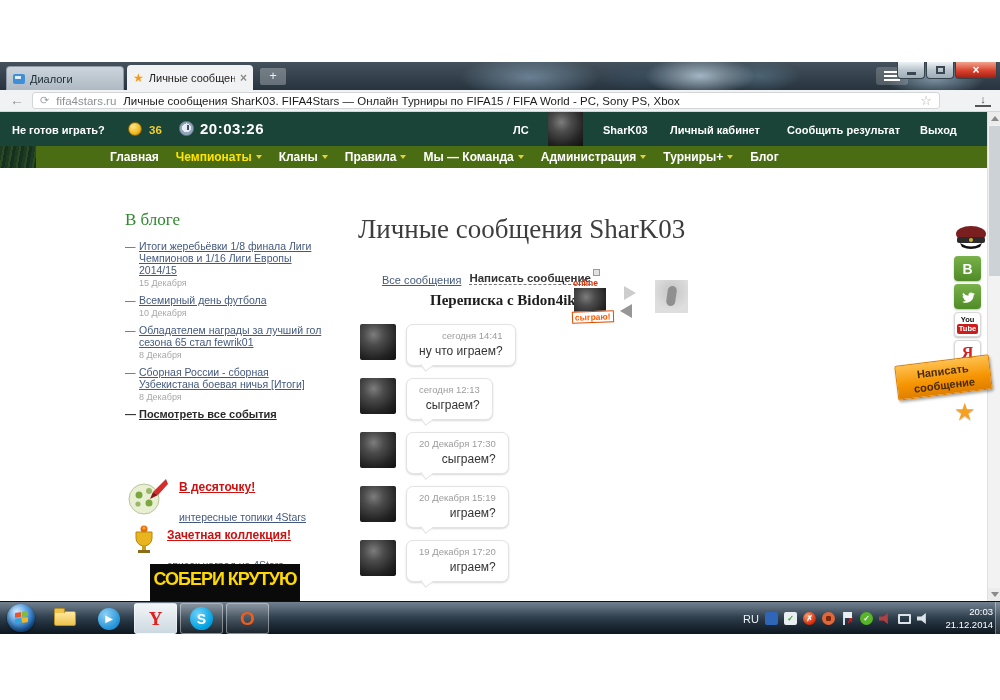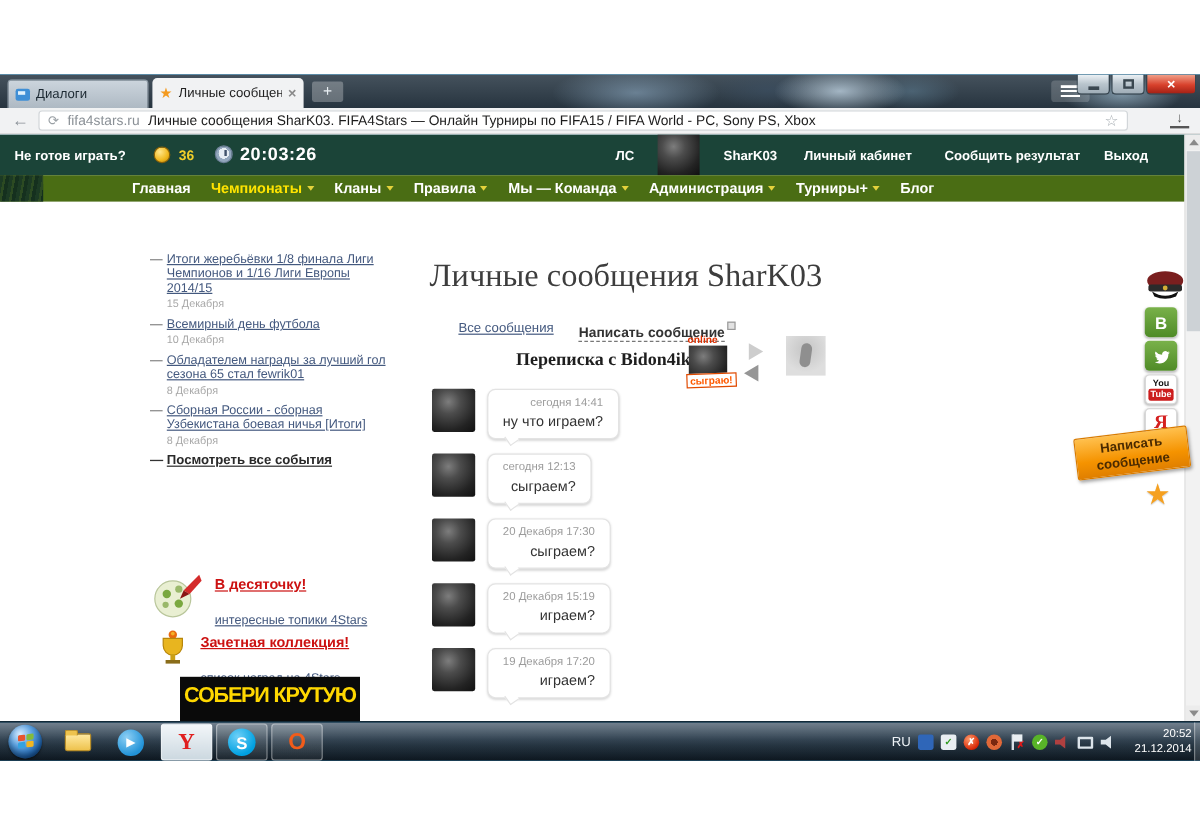--- a/index.html
+++ b/index.html
@@ -80,21 +80,21 @@
   .promo2 { left:131px; top:412px; }
   .promo-txt { margin-left:10px; margin-top:4px; }
   .promo-title { color:#cc1111; font-weight:bold; font-size:12px; text-decoration:underline; display:block; }
   .promo-sub { color:#44597f; font-size:10.5px; text-decoration:underline; display:block; margin-top:17px; }
 
   .blackbanner { position:absolute; left:150px; top:452px; width:150px; height:37px; background:#0a0a0a; display:flex; align-items:flex-start; justify-content:center; }
   .blackbanner span { color:#ffd800; font-weight:900; font-size:18px; letter-spacing:-1px; margin-top:5px; white-space:nowrap; }
 
   
   .h1 { position:absolute; left:358px; top:102px; font-family:"Liberation Serif",serif; font-size:27px; color:#3d3d3d; }
-  .links-row { position:absolute; left:358px; top:156px; display:flex; gap:21px; align-items:flex-start;padding-left:24px; }
+  .links-row { position:absolute; left:358px; top:156px; display:flex; gap:8px; align-items:flex-end;padding-left:24px; }
   .all-msgs { color:#44597f; font-size:11px; text-decoration:underline; }
   .write-msg { color:#333; font-size:11.5px; font-weight:bold; border-bottom:1px dashed #777; }
   .compose-ic { display:inline-block; width:7px; height:7px; border:1px solid #9a9a9a; background:#e2e2e2; margin-left:2px; vertical-align:super; }
   .convo-label { position:absolute; left:430px; top:180px; font-family:"Liberation Serif",serif; font-size:15px; font-weight:bold; color:#1e1e1e; }
 
   .mini-av-wrap { position:absolute; left:573px; top:166px; width:34px; }
   .online-txt { color:#e03000; font-size:8.5px; font-weight:bold; text-align:left; display:block; }
   .mini-av { width:32px; height:30px; margin:0 auto; }
   .play-badge { position:absolute; left:-1px; bottom:-5px; background:#fff; color:#ff5a00; font-size:8.5px; font-weight:bold; border:1px solid #e04a00; padding:0 2px; transform:rotate(-2deg); }
   .arrow-right { position:absolute; left:624px; top:174px; width:0; height:0; border-top:7px solid transparent; border-bottom:7px solid transparent; border-left:12px solid #cdcdcd; }
@@ -263,20 +263,21 @@
             <i class="chev"></i>
           </span>
         <span class="nav-item">
             <span>Блог</span>
           </span>
       </div>
     </div>
 
     
     <div class="sidebar">
+      <div class="blog-head">В блоге</div>
       <div class="post">
         <a>Итоги жеребьёвки 1/8 финала Лиги Чемпионов и 1/16 Лиги Европы 2014/15</a>
         <div class="post-date">15 Декабря</div>
       </div>
       <div class="post">
         <a>Всемирный день футбола</a>
         <div class="post-date">10 Декабря</div>
       </div>
       <div class="post">
         <a>Обладателем награды за лучший гол сезона 65 стал fewrik01</a>
@@ -462,19 +463,19 @@
       <span class="t-ic t-dot"></span>
       <span class="t-ic t-flag">
           <b>✗</b>
         </span>
       <span class="t-ic t-ok">✓</span>
       <span class="t-ic spk t-mute"></span>
       <span class="t-disp"></span>
       <span class="t-ic spk t-vol"></span>
     </div>
     <div class="clockbox">
-      <div>20:52</div>
+      <div>20:03</div>
       <div>21.12.2014</div>
     </div>
     <div class="showdesk"></div>
   </div>
 
 </div>
 
 </body></html>

